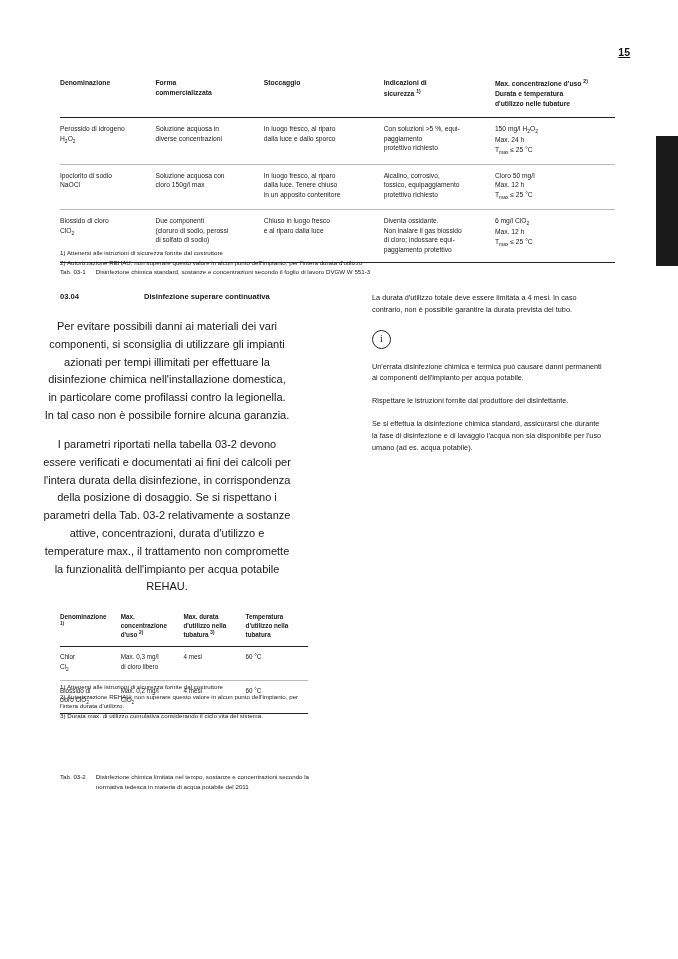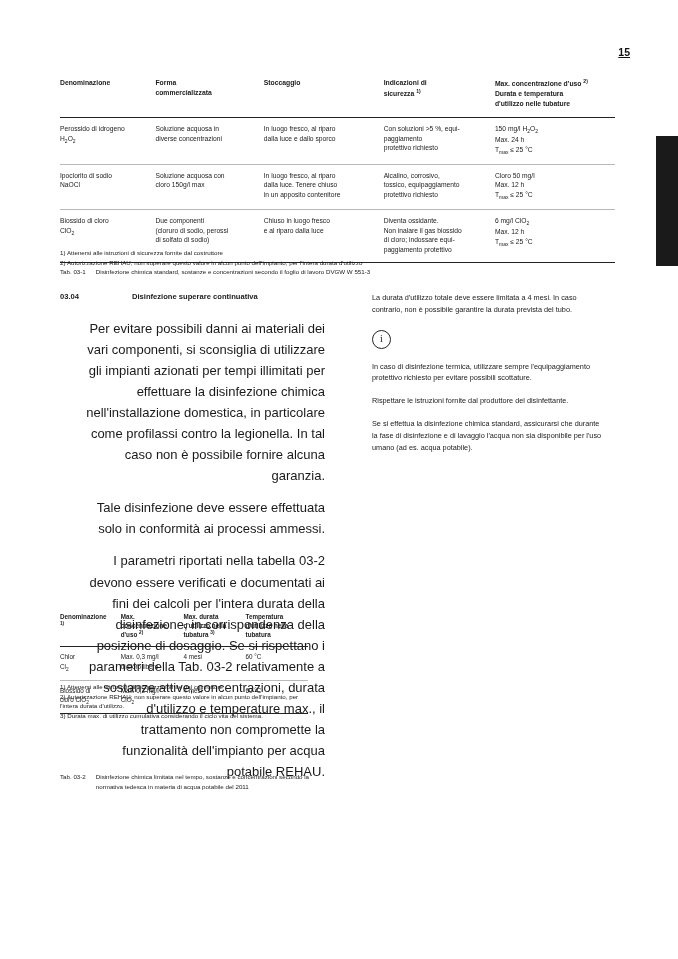--- a/index.html
+++ b/index.html
@@ -88,30 +88,30 @@
   
   .sec-head {
     position: absolute;
     left: 60px;
     top: 292px;
     width: 300px;
     font-size: 7.6px;
     font-weight: bold;
     display: flex;
   }
-  .sec-head .num { width: 72px; }
+  .sec-head .num { width: 84px; }
   
   .col-left {
     position: absolute;
-    left: 77px;
+    left: 43px;
     top: 318px;
     width: 248px;
-    font-size: 13px;
+    font-size: 11px;
     line-height: 1.62;
-    text-align: right;
+    text-align: center;
   }
   .col-left p { margin: 0 0 11px 0; }
   
   .col-right {
     position: absolute;
     left: 372px;
     top: 292px;
     width: 250px;
     font-size: 7.3px;
     line-height: 1.62;
@@ -232,28 +232,27 @@
     </div>
   </div>
 
   <div class="sec-head">
     <span class="num">03.04</span>
     <span>Disinfezione superare continuativa</span>
   </div>
 
   <div class="col-left">
     <p>Per evitare possibili danni ai materiali dei vari componenti, si sconsiglia di utilizzare gli impianti azionati per tempi illimitati per effettuare la disinfezione chimica nell'installazione domestica, in particolare come profilassi contro la legionella. In tal caso non è possibile fornire alcuna garanzia.</p>
-    <p>Tale disinfezione deve essere effettuata solo in conformità ai processi ammessi.</p>
     <p>I parametri riportati nella tabella 03-2 devono essere verificati e documentati ai fini dei calcoli per l'intera durata della disinfezione, in corrispondenza della posizione di dosaggio. Se si rispettano i parametri della Tab. 03-2 relativamente a sostanze attive, concentrazioni, durata d'utilizzo e temperature max., il trattamento non compromette la funzionalità dell'impianto per acqua potabile REHAU.</p>
   </div>
 
   <div class="col-right">
     <p>La durata d'utilizzo totale deve essere limitata a 4 mesi. In caso contrario, non è possibile garantire la durata prevista del tubo.</p>
     <div class="info-icon">i</div>
-    <p>In caso di disinfezione termica, utilizzare sempre l'equipaggiamento protettivo richiesto per evitare possibili scottature.</p>
+    <p>Un'errata disinfezione chimica e termica può causare danni permanenti ai componenti dell'impianto per acqua potabile.</p>
     <p>Rispettare le istruzioni fornite dal produttore del disinfettante.</p>
     <p>Se si effettua la disinfezione chimica standard, assicurarsi che durante la fase di disinfezione e di lavaggio l'acqua non sia disponibile per l'uso umano (ad es. acqua potabile).</p>
   </div>
 
   <table class="table-bottom">
     <thead>
       <tr>
         <th class="bcol1">Denominazione<br><sup>1)</sup></th>
         <th class="bcol2">Max.<br>concentrazione<br>d'uso <sup>2)</sup></th>
         <th class="bcol3">Max. durata<br>d'utilizzo nella<br>tubatura <sup>3)</sup></th>

